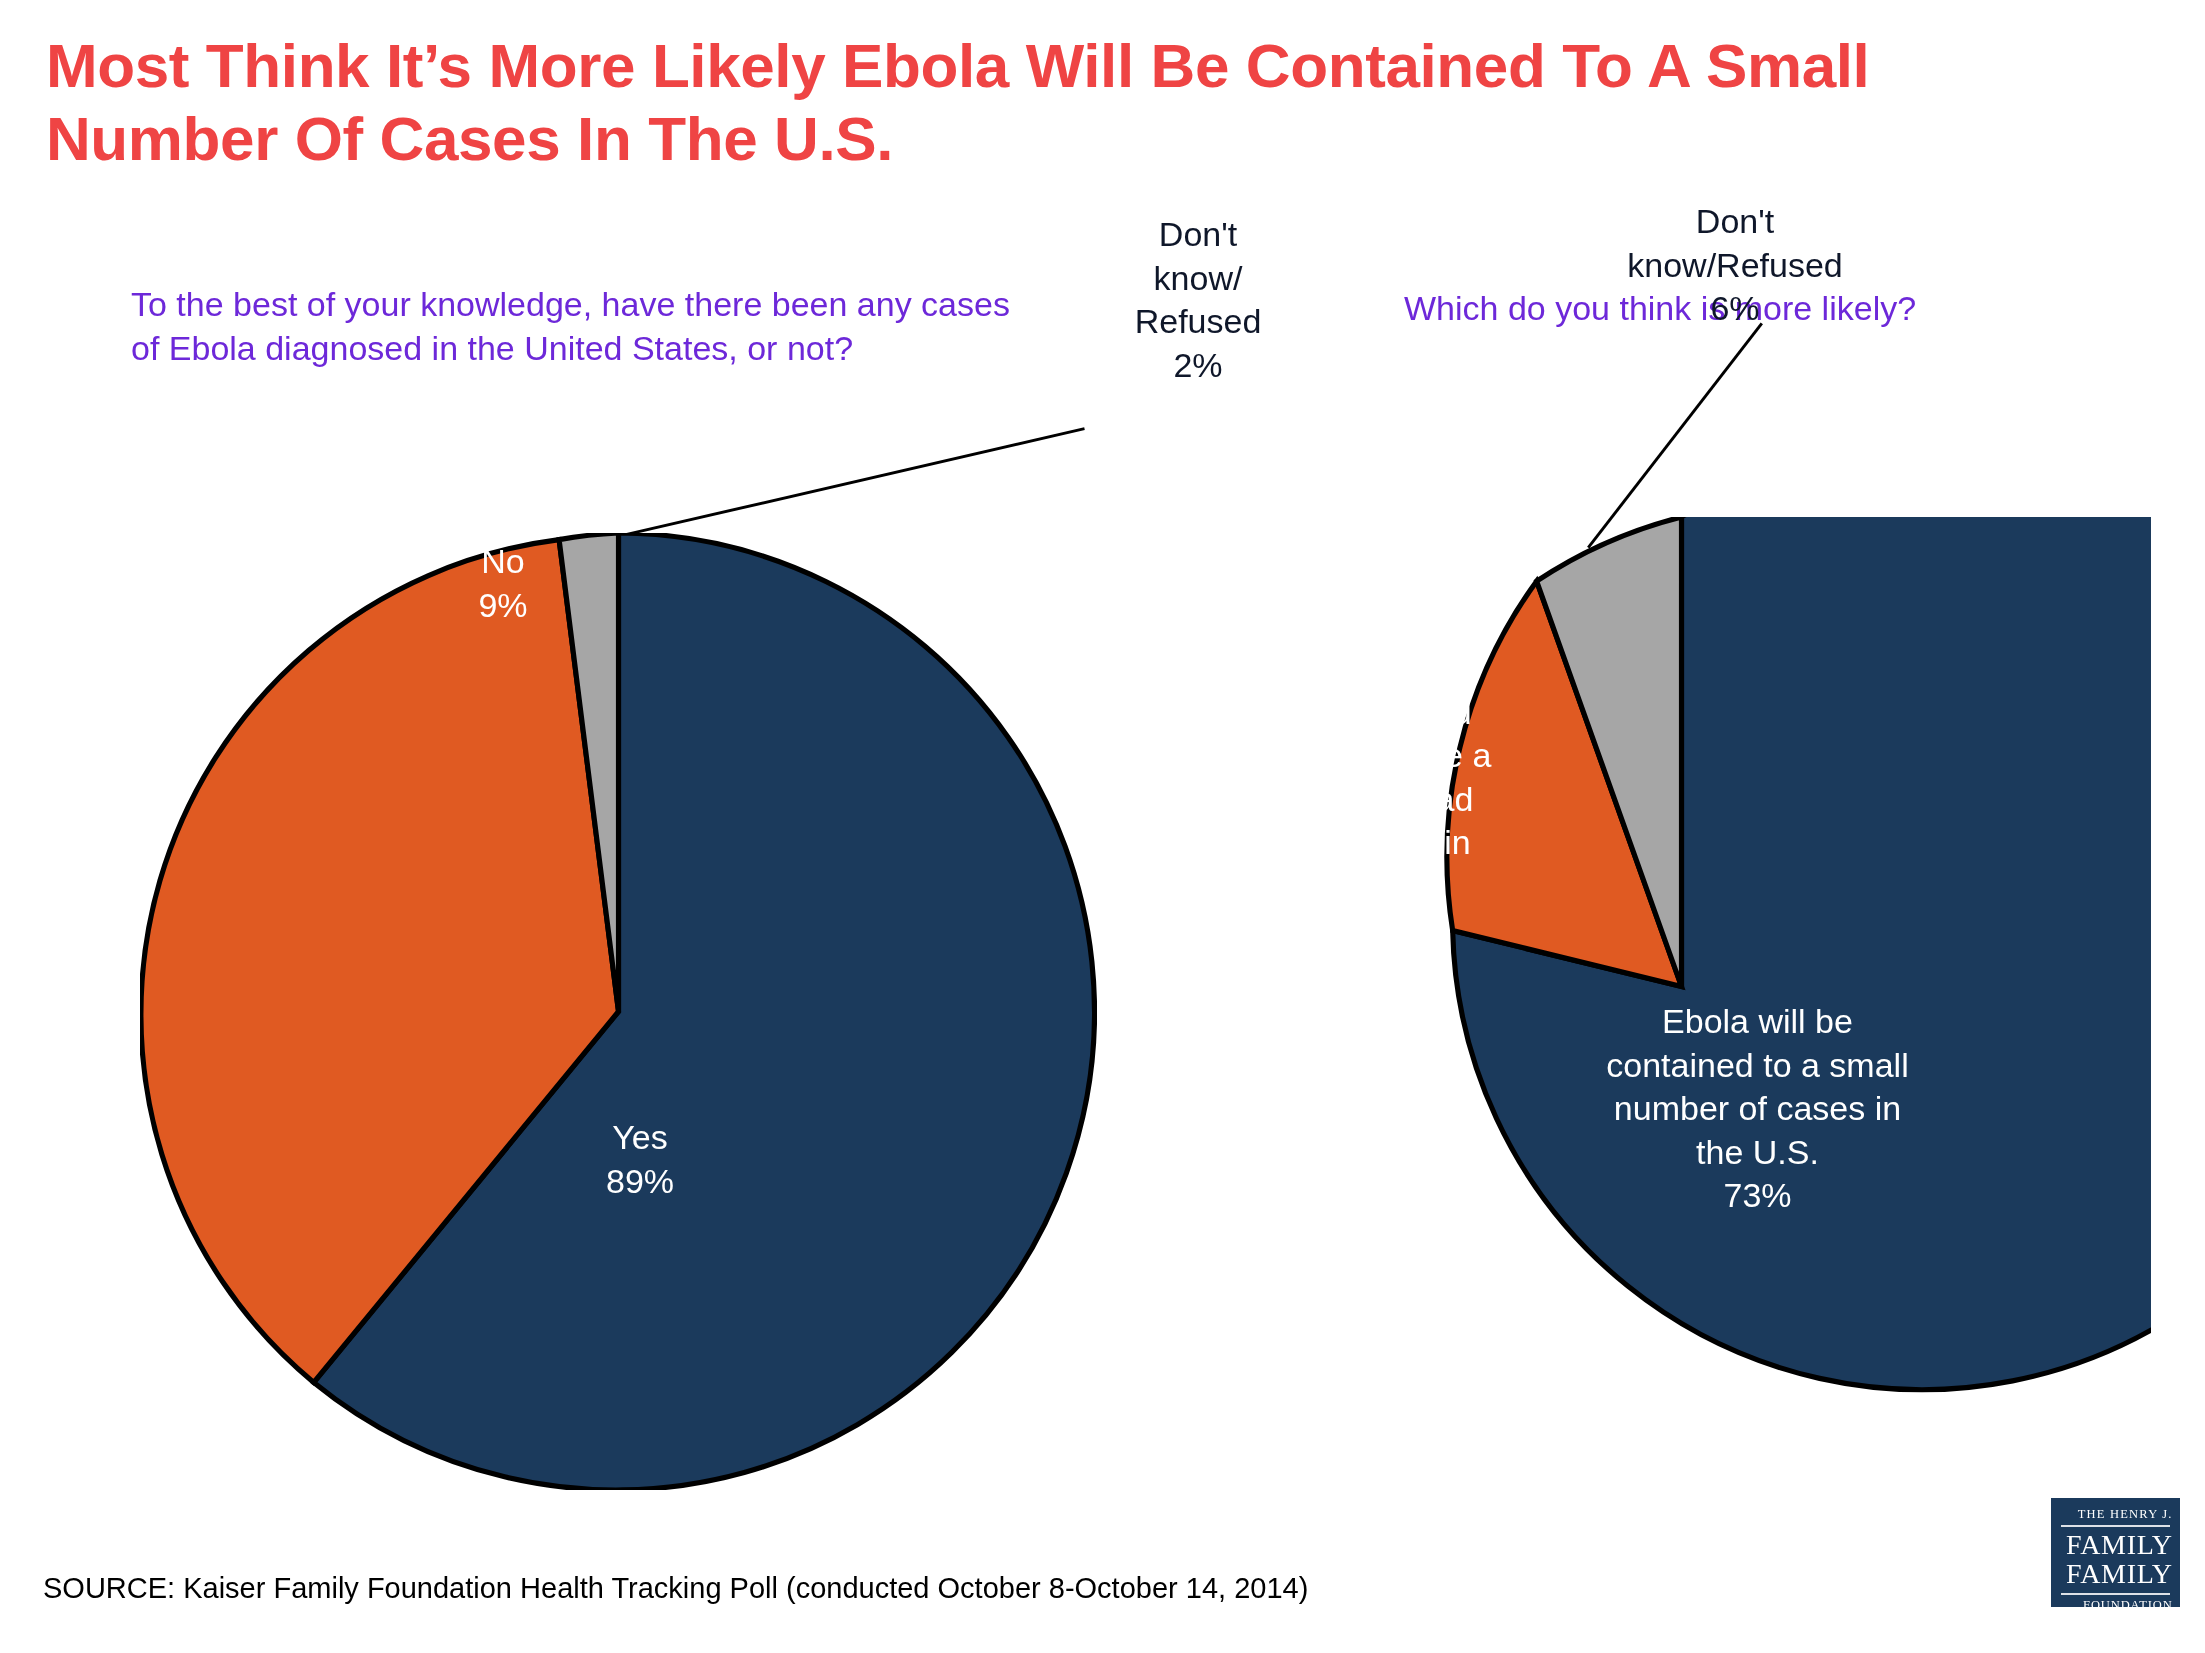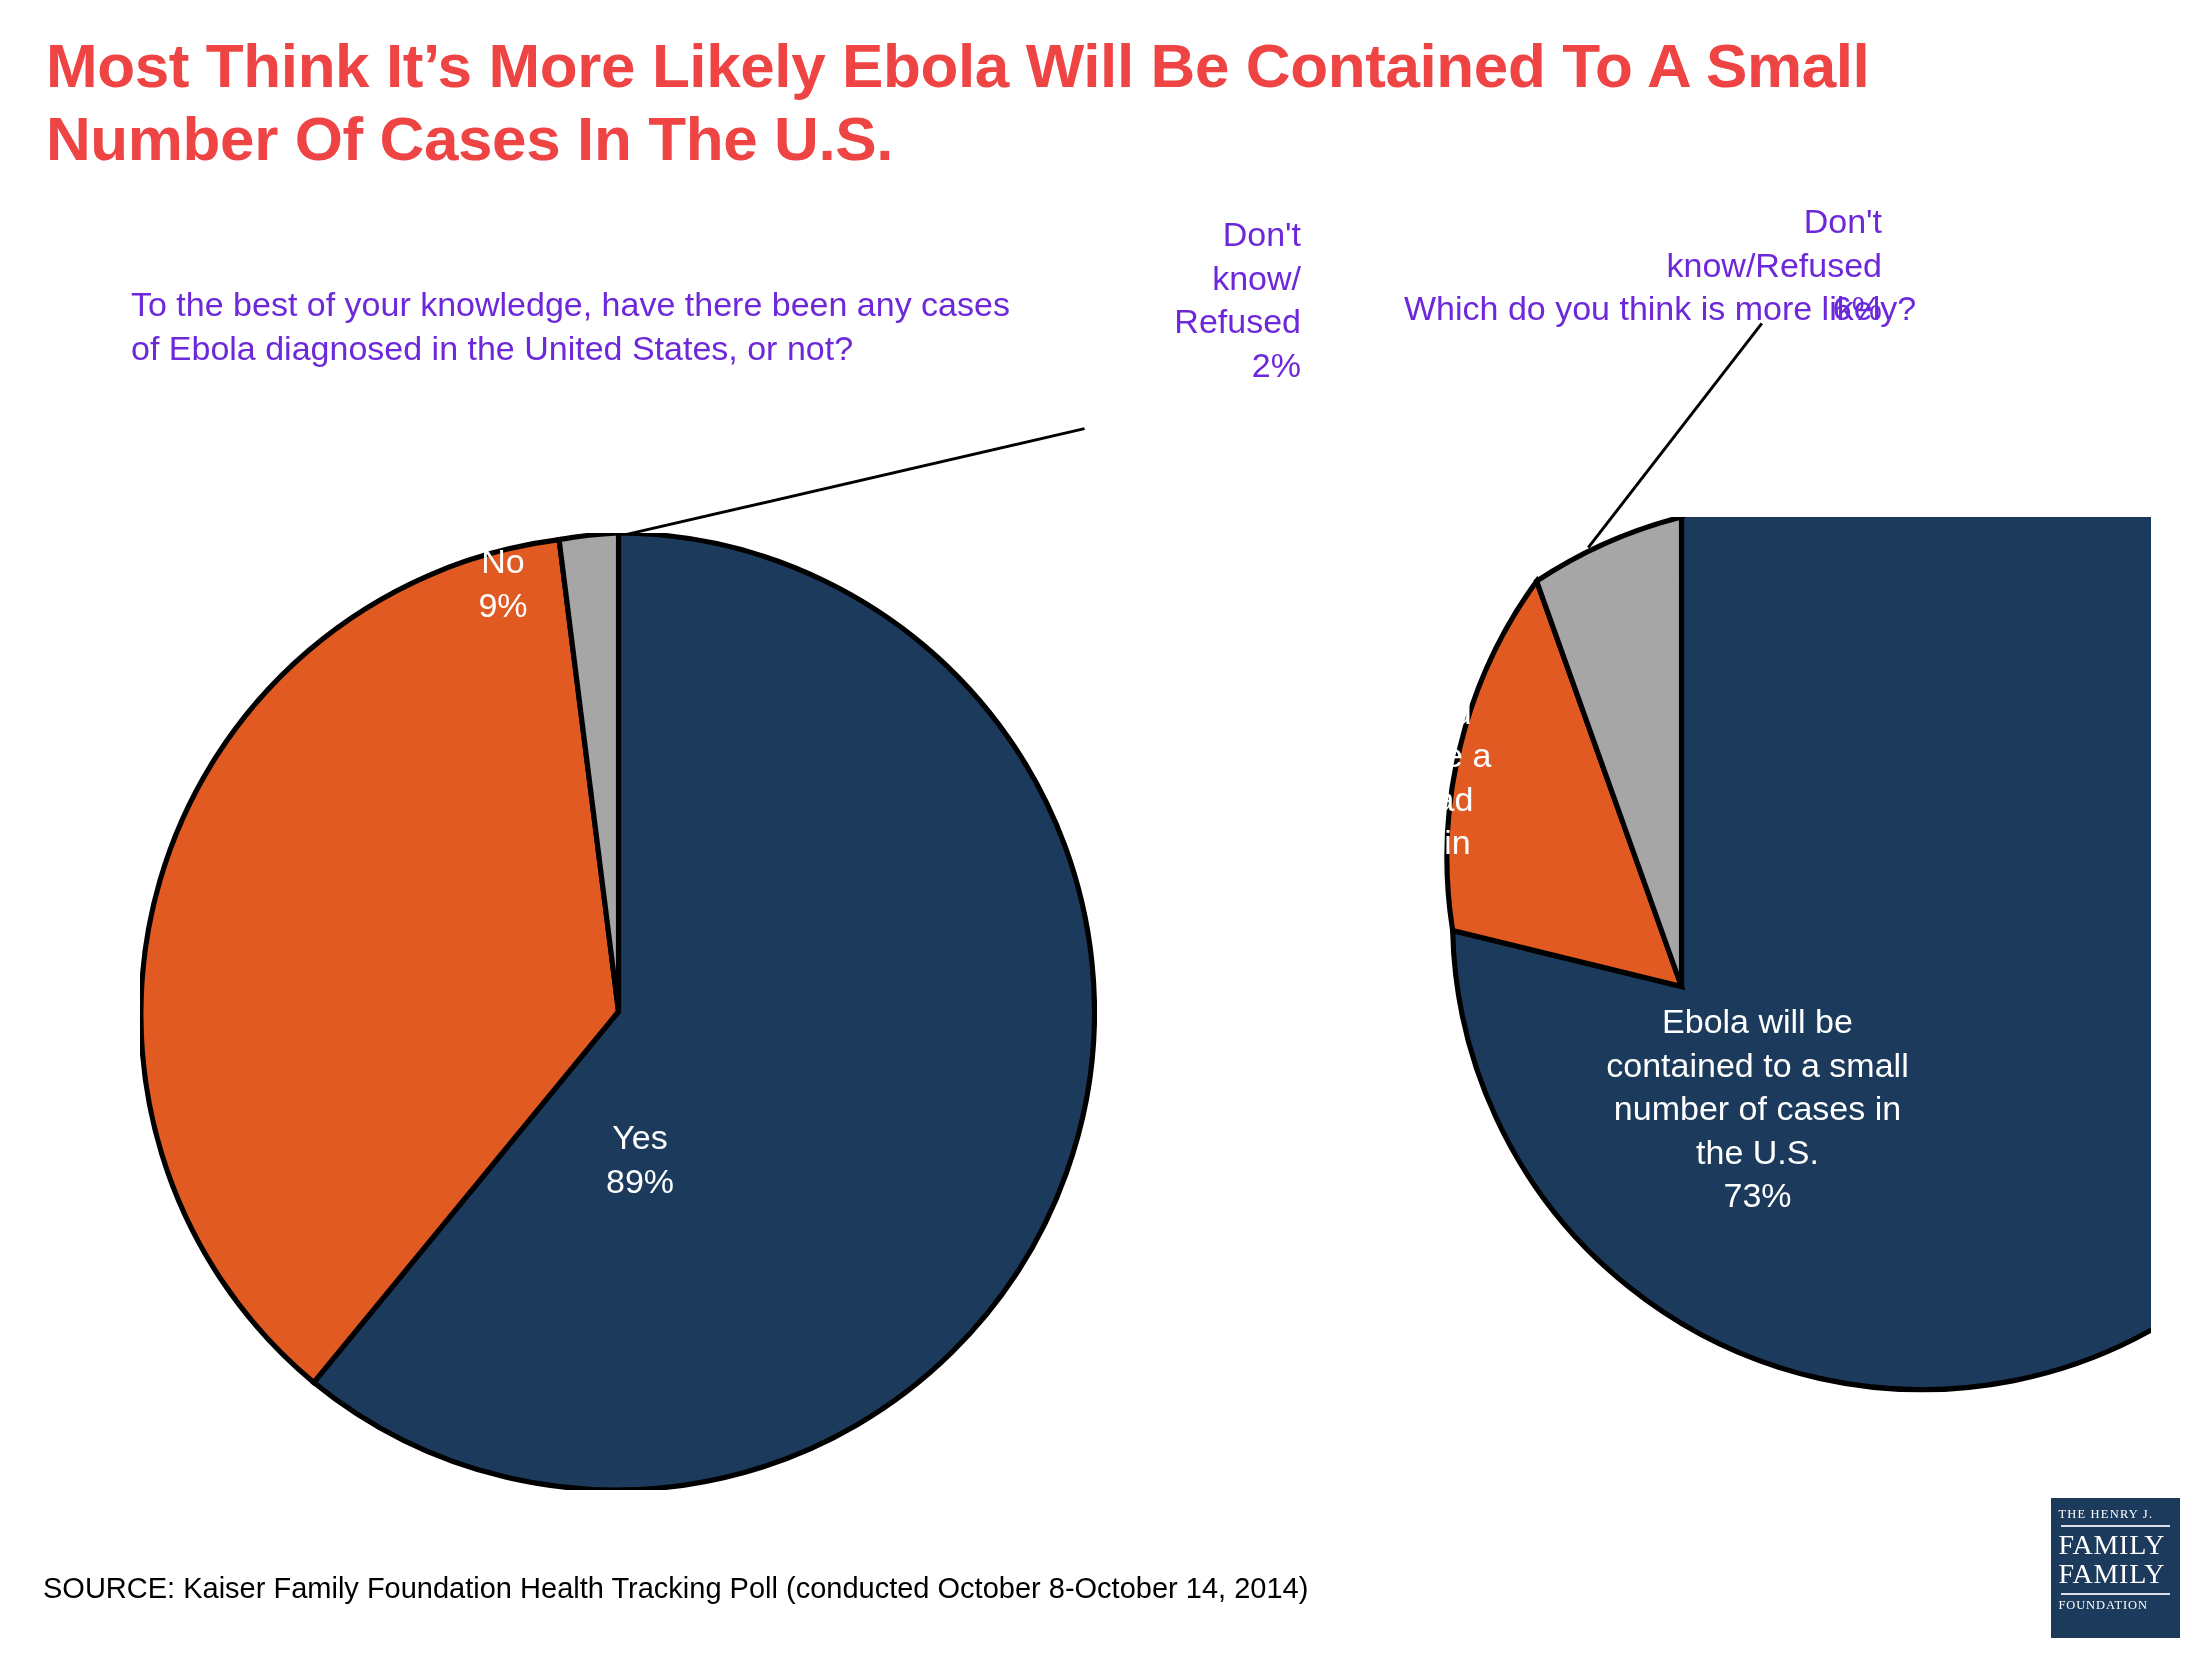--- a/index.html
+++ b/index.html
@@ -70,24 +70,24 @@
     position: absolute;
     color: #ffffff;
     font-size: 34px;
     line-height: 1.28;
     text-align: center;
     font-family: "Liberation Sans", sans-serif;
     white-space: pre-line;
   }
   .outside-label {
     position: absolute;
-    color: #6d28d9;
+    color: #0f172a;
     font-size: 34px;
     line-height: 1.28;
-    text-align: right;
+    text-align: center;
     font-family: "Liberation Sans", sans-serif;
     white-space: pre-line;
   }
 
   
   #label-left-yes   { left: 559px;  top: 1106px; width: 162px; margin-top: 10px; }
   #label-left-no    { left: 422px;  top: 540px;  width: 162px; }
   #label-left-dk    { left: 1095px; top: 213px;  width: 206px; }
 
   
@@ -109,25 +109,25 @@
     color: #000000;
     font-family: "Liberation Sans", sans-serif;
   }
 
   
   #logo {
     position: absolute;
     left: 2051px;
     top: 1498px;
     width: 129px;
-    height: 140px;
+    height: 109px;
     background: #1B3A5C;
     color: #ffffff;
     font-family: "Liberation Serif", serif;
-    text-align: left;
+    text-align: right;
     box-sizing: border-box;
     padding: 9.6px 7.4px 7.4px 7.4px;
   }
   #logo .l-small {
     font-size: 12.5px;
     letter-spacing: 1.2px;
     line-height: 1;
   }
   #logo .l-rule {
     height: 1.5px;

